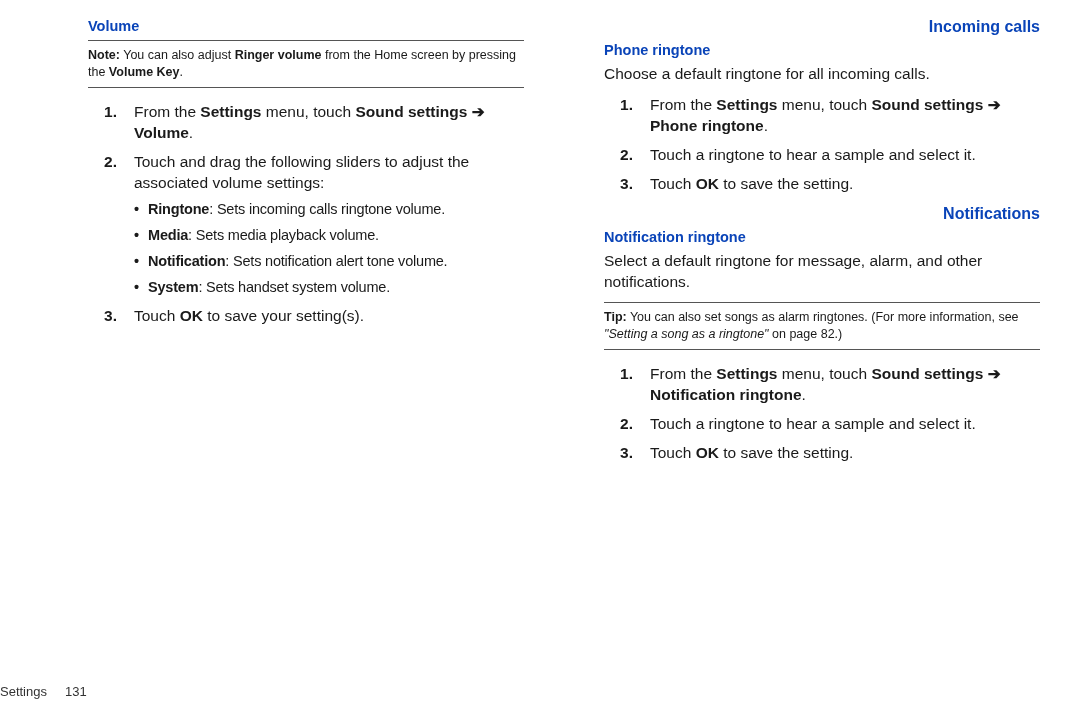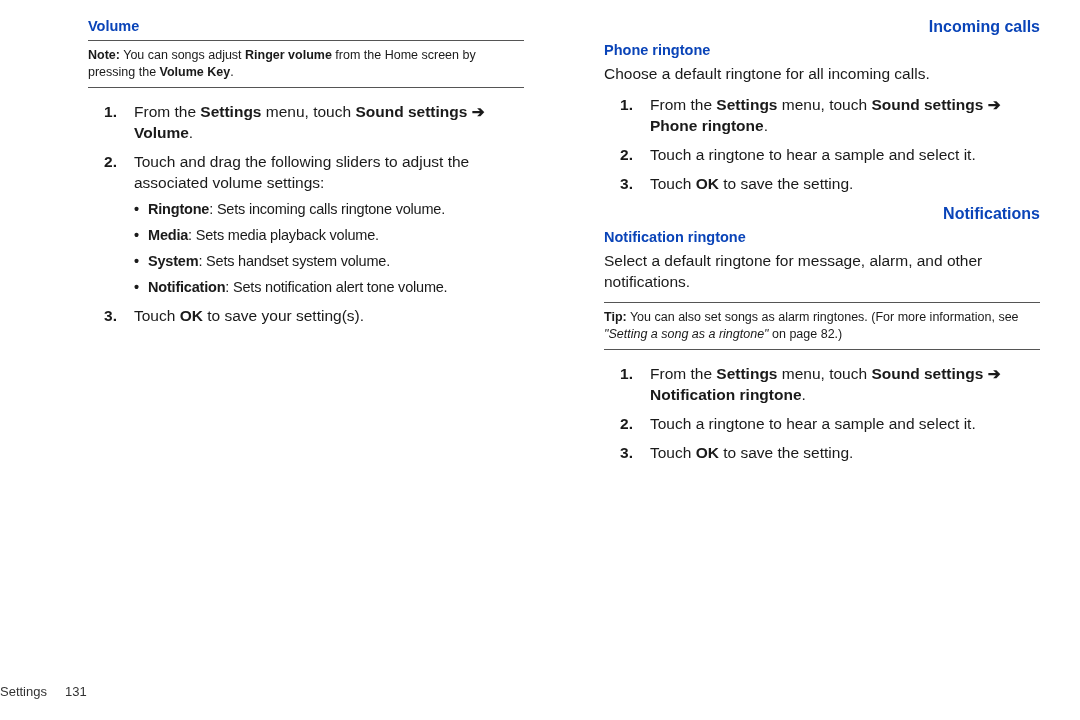--- a/index.html
+++ b/index.html
@@ -111,34 +111,34 @@
 <body>
 
 <div class="page">
 
   <div class="col">
 
     <div class="h-blue">Volume</div>
 
 
     <div class="note-box">
-      <span class="b">Note:</span><span> You can songs adjust </span><span class="b">Ringer volume</span><span> from the Home screen by pressing the </span><span class="b">Volume Key</span><span>.</span>
+      <span class="b">Note:</span><span> You can also adjust </span><span class="b">Ringer volume</span><span> from the Home screen by pressing the </span><span class="b">Volume Key</span><span>.</span>
     </div>
 
     <ol class="steps">
       <li>
         <span>From the </span><span class="b">Settings</span><span> menu, touch </span><span class="b">Sound settings </span><span class="b arrow">➔</span><span class="b"> Volume</span><span>.</span>
       </li>
       <li>
         <span>Touch and drag the following sliders to adjust the associated volume settings:</span>
         <ul class="bullets" style="margin-left:-46px;">
           <li><span class="b cond">Ringtone</span><span class="cond">: Sets incoming calls ringtone volume.</span></li>
           <li><span class="b cond">Media</span><span class="cond">: Sets media playback volume.</span></li>
+          <li><span class="b cond">Notification</span><span class="cond">: Sets notification alert tone volume.</span></li>
           <li><span class="b cond">System</span><span class="cond">: Sets handset system volume.</span></li>
-          <li><span class="b cond">Notification</span><span class="cond">: Sets notification alert tone volume.</span></li>
         </ul>
       </li>
       <li>
         <span>Touch </span><span class="b">OK</span><span> to save your setting(s).</span>
       </li>
     </ol>
 
   </div>
 
   <div class="col right">

